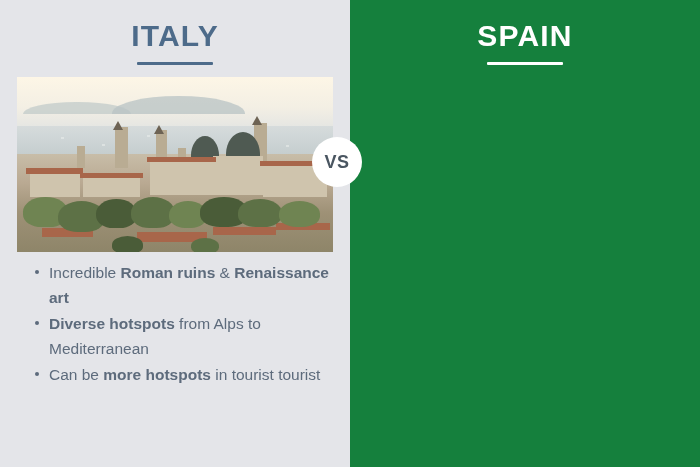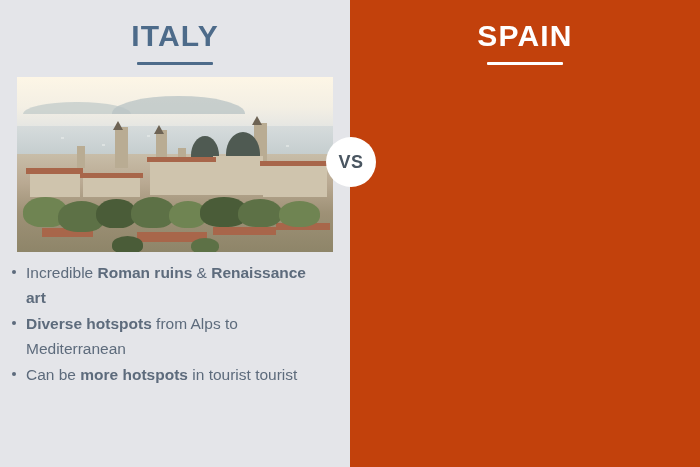--- a/index.html
+++ b/index.html
@@ -25,21 +25,21 @@
   .panel {
     position: relative;
     width: 418px;
     height: 467px;
     box-sizing: border-box;
   }
   .panel-left {
     background: #e4e5e9;
   }
   .panel-right {
-    background: #c2410c;
+    background: #15803d;
   }
 
   
   .title-block {
     position: absolute;
     top: 18px;
     left: 0;
     width: 100%;
     text-align: center;
   }
@@ -142,21 +142,21 @@
     position: absolute;
     background: #5d7146;
     border-radius: 50% 50% 42% 42%;
   }
   .tree.dark { background: #4a5c38; }
   .tree.light { background: #6f8452; }
 
   
   .vs-badge {
     position: absolute;
-    left: 326px;
+    left: 312px;
     top: 137px;
     width: 50px;
     height: 50px;
     border-radius: 50%;
     background: #ffffff;
     display: flex;
     align-items: center;
     justify-content: center;
     z-index: 8;
   }
@@ -170,21 +170,21 @@
   
   .bullets {
     position: absolute;
     top: 260px;
     box-sizing: border-box;
     list-style: none;
     margin: 0;
     padding: 0;
   }
   .bullets-left {
-    left: 10px;
+    left: 33px;
     width: 318px;
   }
   .bullet {
     position: relative;
     padding-left: 16px;
     font-size: 15.5px;
     line-height: 25px;
     margin-bottom: 1px;
   }
   .bullets-left .bullet { color: #5d6b7c; }

